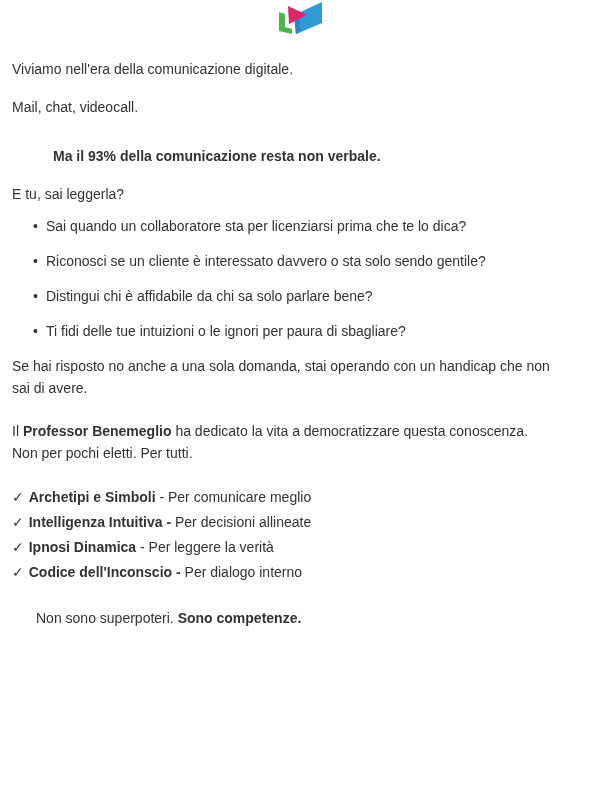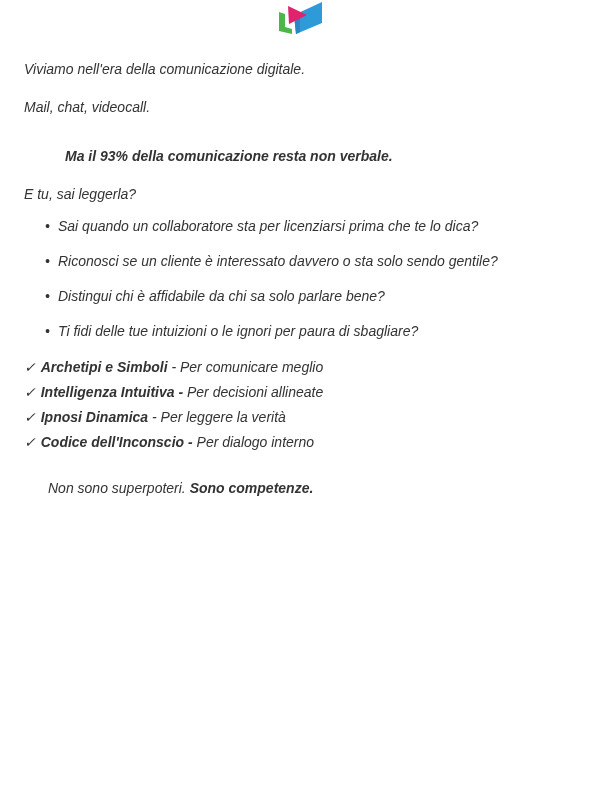--- a/index.html
+++ b/index.html
@@ -18,25 +18,24 @@
     }
     .logo {
       position: absolute;
       left: 278px;
       top: 1px;
       width: 46px;
       height: 34px;
     }
     .content {
       position: absolute;
-      left: 24px;
+      left: 12px;
       top: 58px;
       width: 545px;
       line-height: 22px;
-      font-style: italic;
     }
     p {
       margin: 0;
     }
     .p-intro { margin-bottom: 16px; }
     .p-channels { margin-bottom: 27px; }
     .p-stat { margin-bottom: 16px; font-weight: bold; margin-left: 41px; }
     .p-question { margin-bottom: 10px; }
     ul.questions {
       margin: 0 0 10px 0;
@@ -93,21 +92,23 @@
     <li>
       <span class="bullet">•</span>
       <span>Distingui chi è affidabile da chi sa solo parlare bene?</span>
     </li>
     <li>
       <span class="bullet">•</span>
       <span>Ti fidi delle tue intuizioni o le ignori per paura di sbagliare?</span>
     </li>
   </ul>
 
+  <p class="p-handicap">Se hai risposto no anche a una sola domanda, stai operando con un handicap che non sai di avere.</p>
 
+  <p class="p-professor"><span>Il </span><b>Professor Benemeglio</b><span> ha dedicato la vita a democratizzare questa conoscenza. Non per pochi eletti. Per tutti.</span></p>
 
   <ul class="methods">
     <li><span class="check">✓</span><b>Archetipi e Simboli</b><span> - </span><span>Per comunicare meglio</span></li>
     <li><span class="check">✓</span><b>Intelligenza Intuitiva</b><b> - </b><span>Per decisioni allineate</span></li>
     <li><span class="check">✓</span><b>Ipnosi Dinamica</b><span> - </span><span>Per leggere la verità</span></li>
     <li><span class="check">✓</span><b>Codice dell'Inconscio</b><b> - </b><span>Per dialogo interno</span></li>
   </ul>
 
   <div class="closing">
     <p><span>Non sono superpoteri. </span><b>Sono competenze.</b></p>

